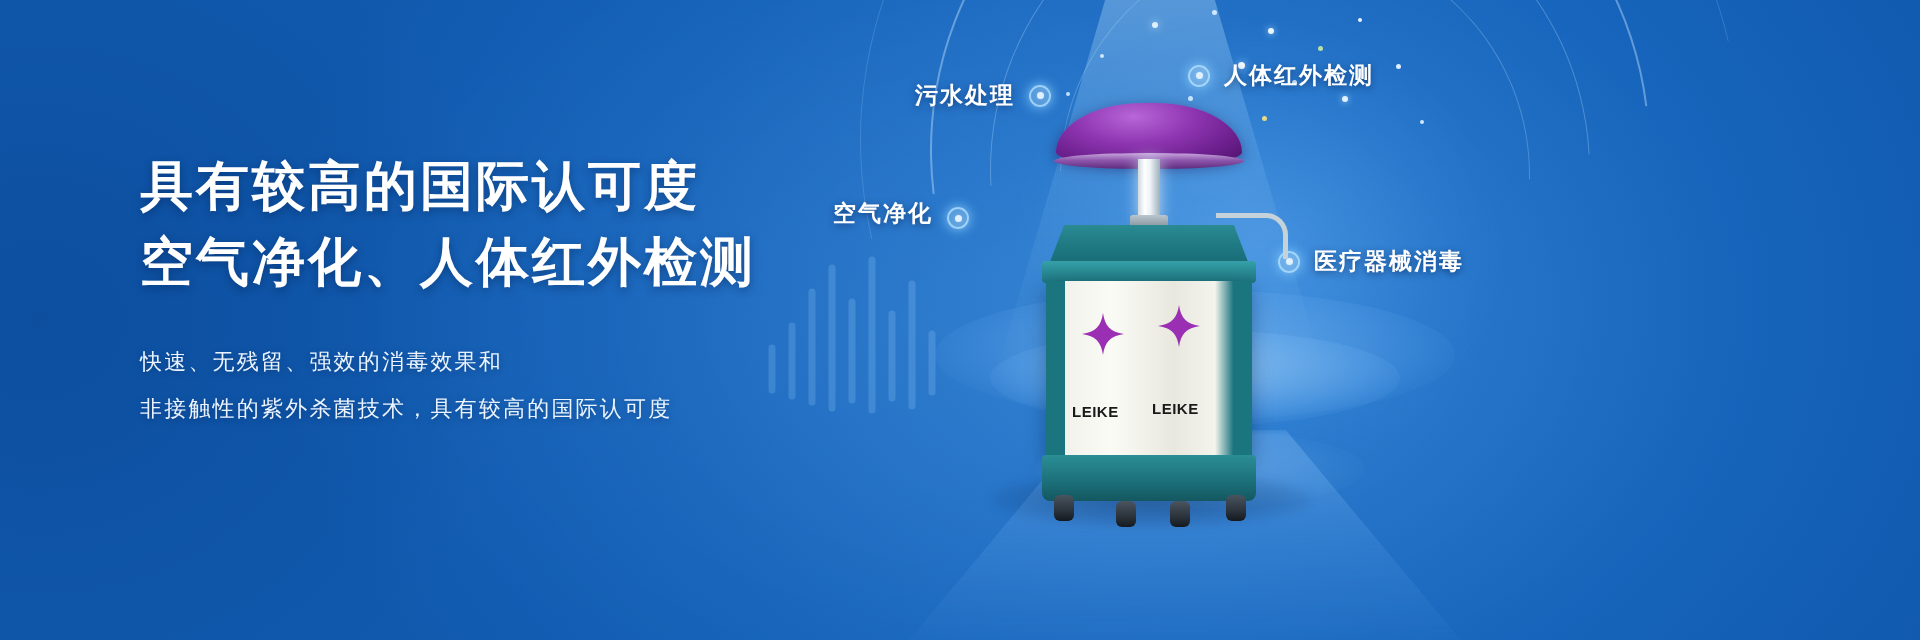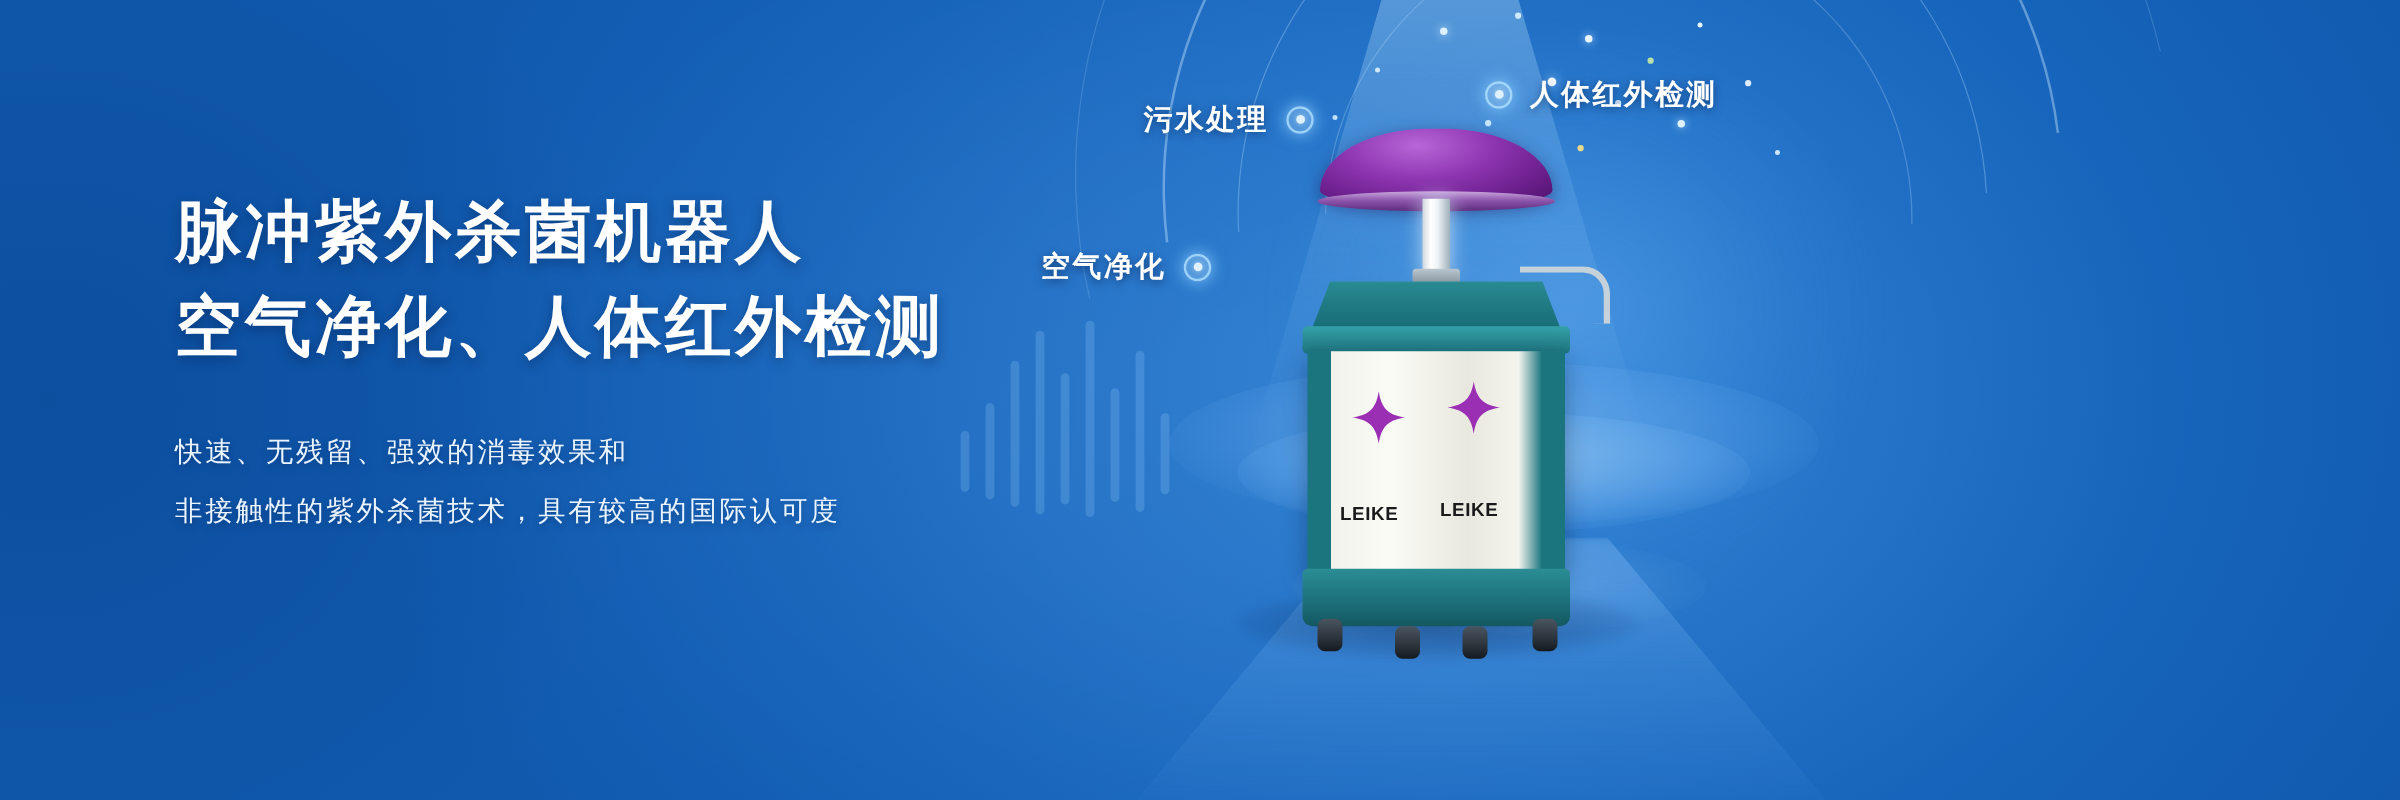--- a/index.html
+++ b/index.html
@@ -82,21 +82,21 @@
     box-shadow:0 0 10px 3px rgba(130,200,255,0.55), inset 0 0 6px rgba(160,215,255,0.6);
     flex:0 0 auto;
   }
   .ring::after {
     content:""; position:absolute; left:50%; top:50%; width:7px; height:7px;
     margin:-3.5px 0 0 -3.5px; border-radius:50%; background:#dff0ff;
     box-shadow:0 0 8px 2px rgba(190,230,255,.9);
   }
   .c-waste { left:915px; top:80px; }
   .c-food  { left:1188px; top:60px; flex-direction:row-reverse; }
-  .c-air   { left:833px; top:198px; }
+  .c-air   { left:833px; top:198px;align-items:flex-end; }
   .c-med   { left:1278px; top:246px; flex-direction:row-reverse; }
   .c-food .ring, .c-med .ring { margin-left:0; }
   
   .robot { position:absolute; left:1020px; top:95px; width:260px; height:400px; }
   .lamp-dome {
     position:absolute; left:36px; top:8px; width:186px; height:62px;
     border-radius:50% 50% 46% 46% / 86% 86% 22% 22%;
     background:radial-gradient(ellipse at 42% 22%, #b866d8 0%, #8d34b0 40%, #6b1f8c 72%, #4d1167 100%);
     box-shadow:0 4px 14px rgba(30,0,60,0.45);
   }
@@ -208,38 +208,42 @@
     <div class="dot" style="left:1342px;top:96px;width:6px;height:6px;background:#e0f1ff;box-shadow:0 0 7px #a5d6ff;"></div>
     <div class="dot" style="left:1262px;top:116px;width:5px;height:5px;background:#e9d98a;"></div>
     <div class="dot" style="left:1166px;top:130px;width:4px;height:4px;background:#dff0ff;"></div>
     <div class="dot" style="left:1396px;top:64px;width:5px;height:5px;background:#dceeff;"></div>
     <div class="dot" style="left:1100px;top:54px;width:4px;height:4px;background:#cfe7ff;"></div>
     <div class="dot" style="left:1420px;top:120px;width:4px;height:4px;background:#cfe7ff;"></div>
     <div class="dot" style="left:1066px;top:92px;width:4px;height:4px;background:#bfe0ff;"></div>
   </div>
 
   <div class="textblock">
-    <div class="h1">脉冲紫外杀菌机器人</div>
+    <div class="h1">具有较高的国际认可度</div>
     <div class="h1 second">空气净化、人体红外检测</div>
     <div class="sub">
       <p>快速、无残留、强效的消毒效果和</p>
       <p>非接触性的紫外杀菌技术，具有较高的国际认可度</p>
     </div>
   </div>
 
   <div class="callout c-waste">
     <span class="lbl">污水处理</span>
     <span class="ring"></span>
   </div>
   <div class="callout c-food">
     <span class="lbl">人体红外检测</span>
     <span class="ring"></span>
   </div>
   <div class="callout c-air">
     <span class="lbl">空气净化</span>
+    <span class="ring"></span>
+  </div>
+  <div class="callout c-med">
+    <span class="lbl">医疗器械消毒</span>
     <span class="ring"></span>
   </div>
 
   <div class="shadow"></div>
   <div class="robot">
     <div class="handle"></div>
     <div class="lamp-dome"></div>
     <div class="lamp-rim"></div>
     <div class="lamp-tube"></div>
     <div class="lamp-neck"></div>

